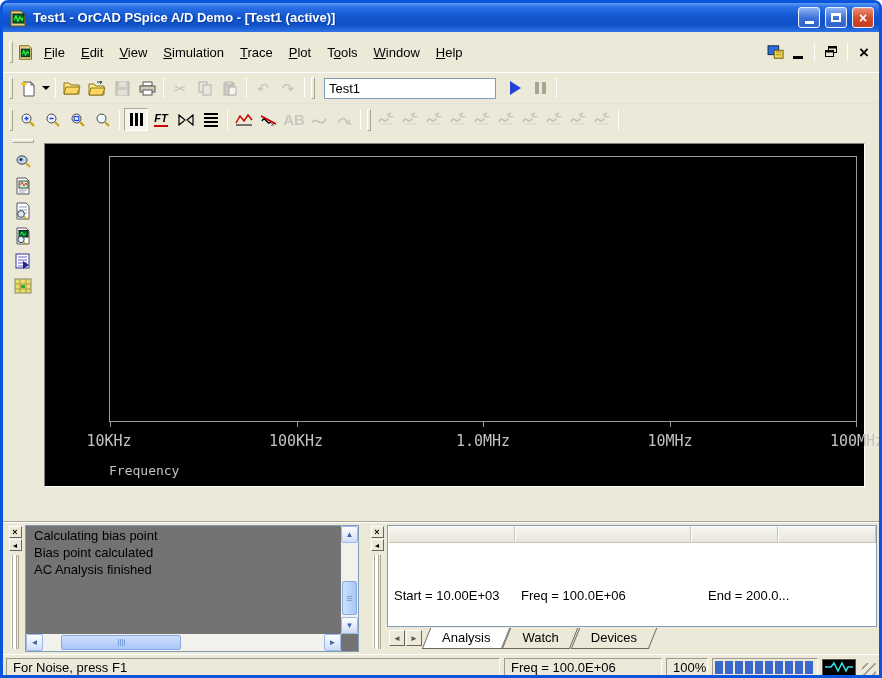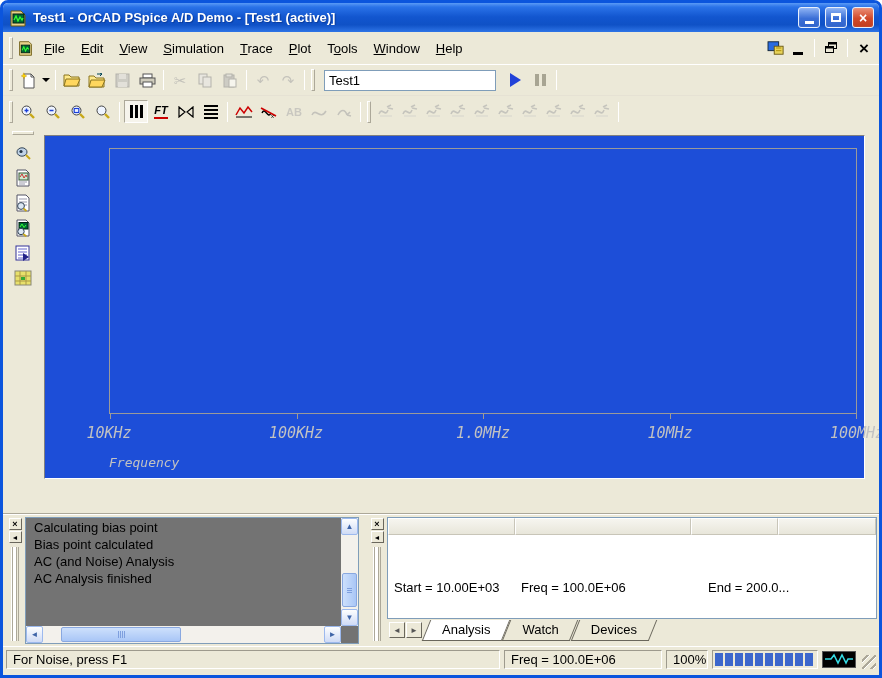--- a/index.html
+++ b/index.html
@@ -15,21 +15,21 @@
   .tb-btn { width:22px; height:21px; border:1px solid #e8f0fc; border-radius:3px;
     display:flex; align-items:center; justify-content:center; flex:none;
     background:linear-gradient(180deg,#8fb4f5 0%,#3b6fd6 55%,#2f63cc 100%); box-shadow:inset 0 0 2px #fff3; }
   .tb-btn.close { background:linear-gradient(180deg,#eb9077 0%,#d1492a 55%,#c03d1e 100%); }
   .tb-btn .min-glyph { width:9px; height:3px; background:#fff; margin-top:9px; }
   .tb-btn .max-glyph { width:10px; height:9px; border:2px solid #fff; border-top-width:3px; }
   .tb-btn.close span { color:#fff; font-size:14px; font-weight:bold; line-height:1; }
   .appicon { width:20px; height:20px; flex:none; }
 
   
-  .menubar { height:33px; display:flex; align-items:center; padding:0 4px; gap:2px;
+  .menubar { height:41px; display:flex; align-items:center; padding:0 4px; gap:2px;
              border-bottom:1px solid #fff; }
   .grip-v { width:4px; height:22px; margin:0 2px; border-left:1px solid #fff; border-top:1px solid #fff;
             border-right:1px solid #aca899; border-bottom:1px solid #aca899; background:#ECE9D8; flex:none; }
   .menu-item { font-size:13px; padding:3px 8px; color:#000; white-space:nowrap; }
   .menubar .spacer { flex:1; }
   .mdi-btn { width:22px; height:19px; display:flex; align-items:center; justify-content:center; flex:none; }
   .mdi-sep { width:1px; height:18px; background:#aca899; margin:0 3px; border-right:1px solid #fff; }
   .mdi-btn .min-g { width:10px; height:3px; background:#000; margin-top:10px; }
   .mdi-btn .x-g { font-size:17px; font-weight:bold; line-height:1; color:#000; }
 
@@ -44,31 +44,31 @@
               border-top:4px solid #000; }
   .simbox { width:172px; height:21px; border:1px solid #7f9db9; font-size:13px; padding:1px 4px;
             font-family:"Liberation Sans",sans-serif; margin:0 6px; }
   .play-tri { width:0; height:0; border-top:7px solid transparent; border-bottom:7px solid transparent;
               border-left:11px solid #2242d8; }
   .pause-g { display:flex; gap:3px; } .pause-g i { width:4px; height:12px; background:#a8a593; }
   .glyph { font-size:15px; line-height:1; }
   .gray { color:#a8a593; } .dis { opacity:.55; filter:grayscale(1); }
   .bars3 { display:flex; gap:2px; } .bars3 i { width:3px; height:13px; background:#000; }
   .hbars i { display:block; width:14px; height:2px; background:#000; margin:2px 0; }
-  .ab-label { font-size:11px; font-weight:bold; color:#b0ad9e; }
+  .ab-label { font-size:15px; font-weight:bold; color:#b0ad9e; }
   .ft-label { font-size:11px; font-weight:bold; font-style:italic; border-bottom:2px solid #c00; padding-bottom:1px; }
 
   
   .workspace { position:relative; height:386px; }
   .side-toolbar { position:absolute; left:0; top:0; width:40px; height:100%; padding-top:2px; }
   .grip-h { width:22px; height:4px; margin:2px auto 6px; border-top:1px solid #fff; border-left:1px solid #fff;
             border-bottom:1px solid #aca899; border-right:1px solid #aca899; }
   .sbtn { width:26px; height:24px; margin:1px auto; display:flex; align-items:center; justify-content:center; }
-  .plot-black { position:absolute; left:41px; top:8px; right:14px; bottom:34px; background:#1d4ed8;
-                border:1px solid; border-color:#808080 #fff #fff #808080;font-style:italic; }
+  .plot-black { position:absolute; left:41px; top:8px; right:14px; bottom:34px; background:#000000;
+                border:1px solid; border-color:#808080 #fff #fff #808080; }
   .axis-box { position:absolute; left:64px; right:7px; top:12px; bottom:64px; border:1px solid #9a9a9a; }
   .tickmark { position:absolute; bottom:-6px; width:1px; height:6px; background:#9a9a9a; }
   .ticklabels { position:absolute; left:64px; right:7px; bottom:36px; height:18px; }
   .ticklabel { position:absolute; transform:translateX(-50%); color:#c2c2c2; white-space:nowrap;
                font-family:"DejaVu Sans Mono", monospace; font-size:15px; }
   .xlabel { position:absolute; left:64px; right:7px; bottom:8px; text-align:left; color:#c2c2c2;
             font-family:"DejaVu Sans Mono", monospace; font-size:13px; }
   .tabrow { position:absolute; left:41px; right:0; bottom:0; height:32px; }
   .doctab { position:absolute; left:8px; top:2px; height:25px; display:flex; align-items:center; gap:4px;
             padding:0 8px; background:#ECE9D8; border:1px solid; border-color:#fff #6a675c #6a675c #fff;
@@ -500,21 +500,20 @@
           </div>
         <div class="mini-btn">
             <span style="font-size:7px">◄</span>
           </div>
         <div class="strip-grip"></div>
       </div>
       <div class="listbox">
         <div class="loglines">
             <div class="logline">Calculating bias point</div>
             <div class="logline">Bias point calculated</div>
-            <div class="logline">AC (and Noise) Analysis</div>
             <div class="logline">AC Analysis finished</div>
           </div>
         <div class="vsb">
           <div class="sb-btn">▲</div>
           <div class="sb-track">
             <div class="sb-thumb-v">
                 <div class="thumb-grip v-grip">
                   <span>
                     <i></i>
                     <i></i>

